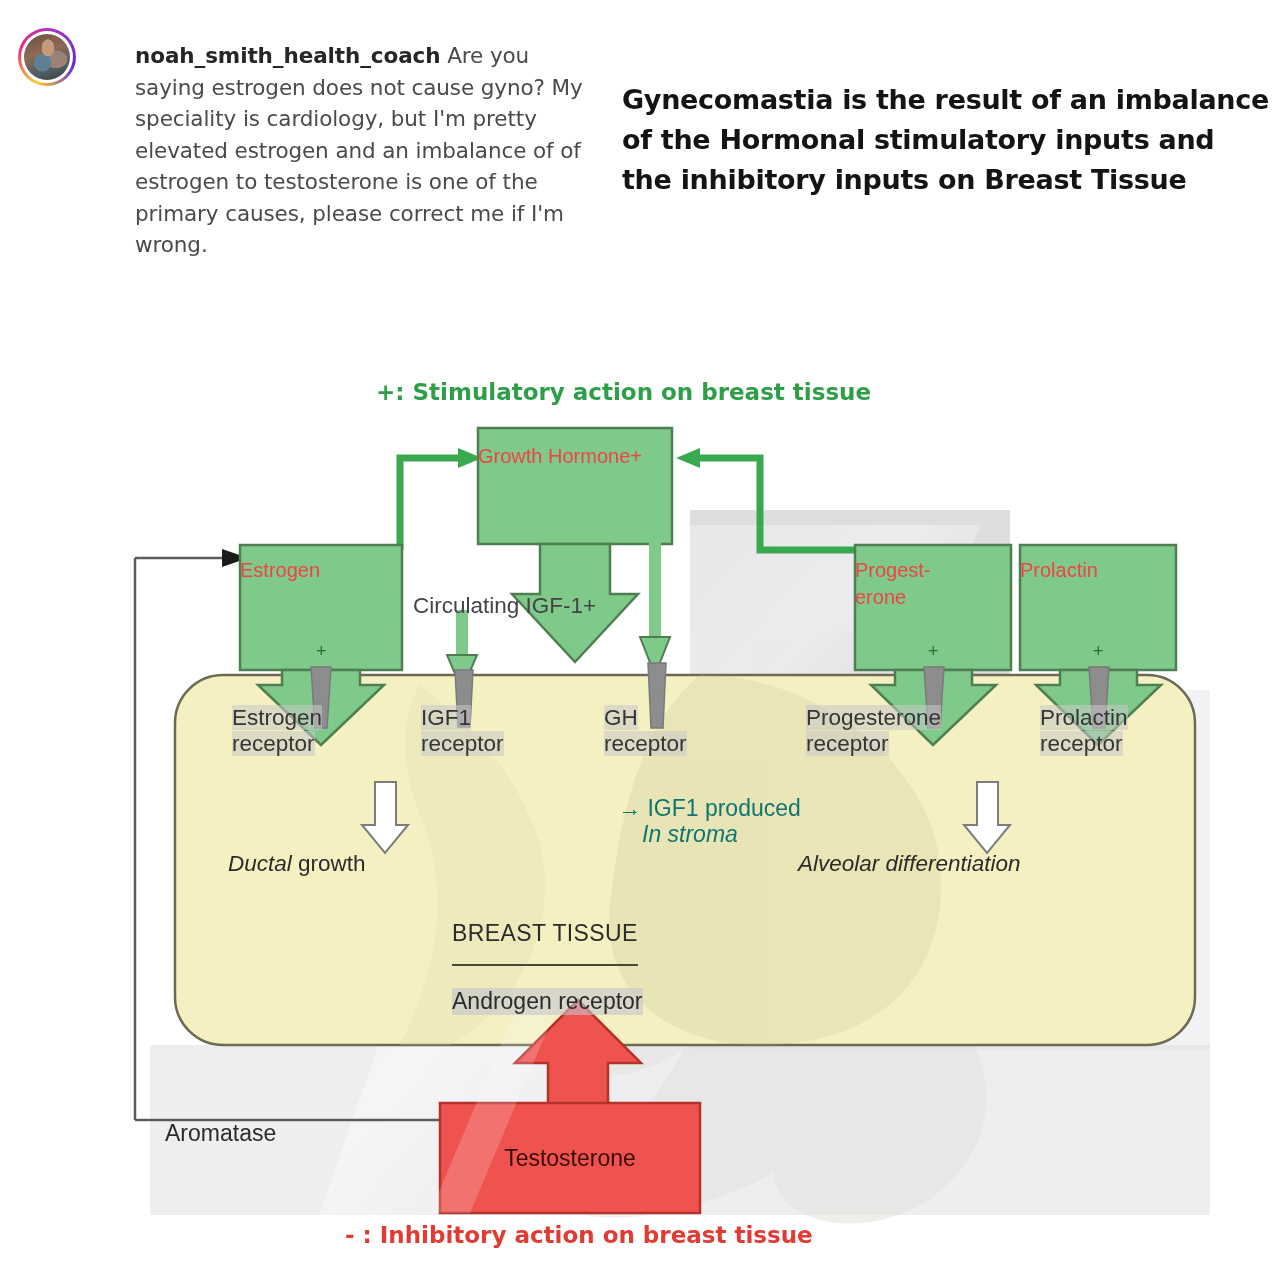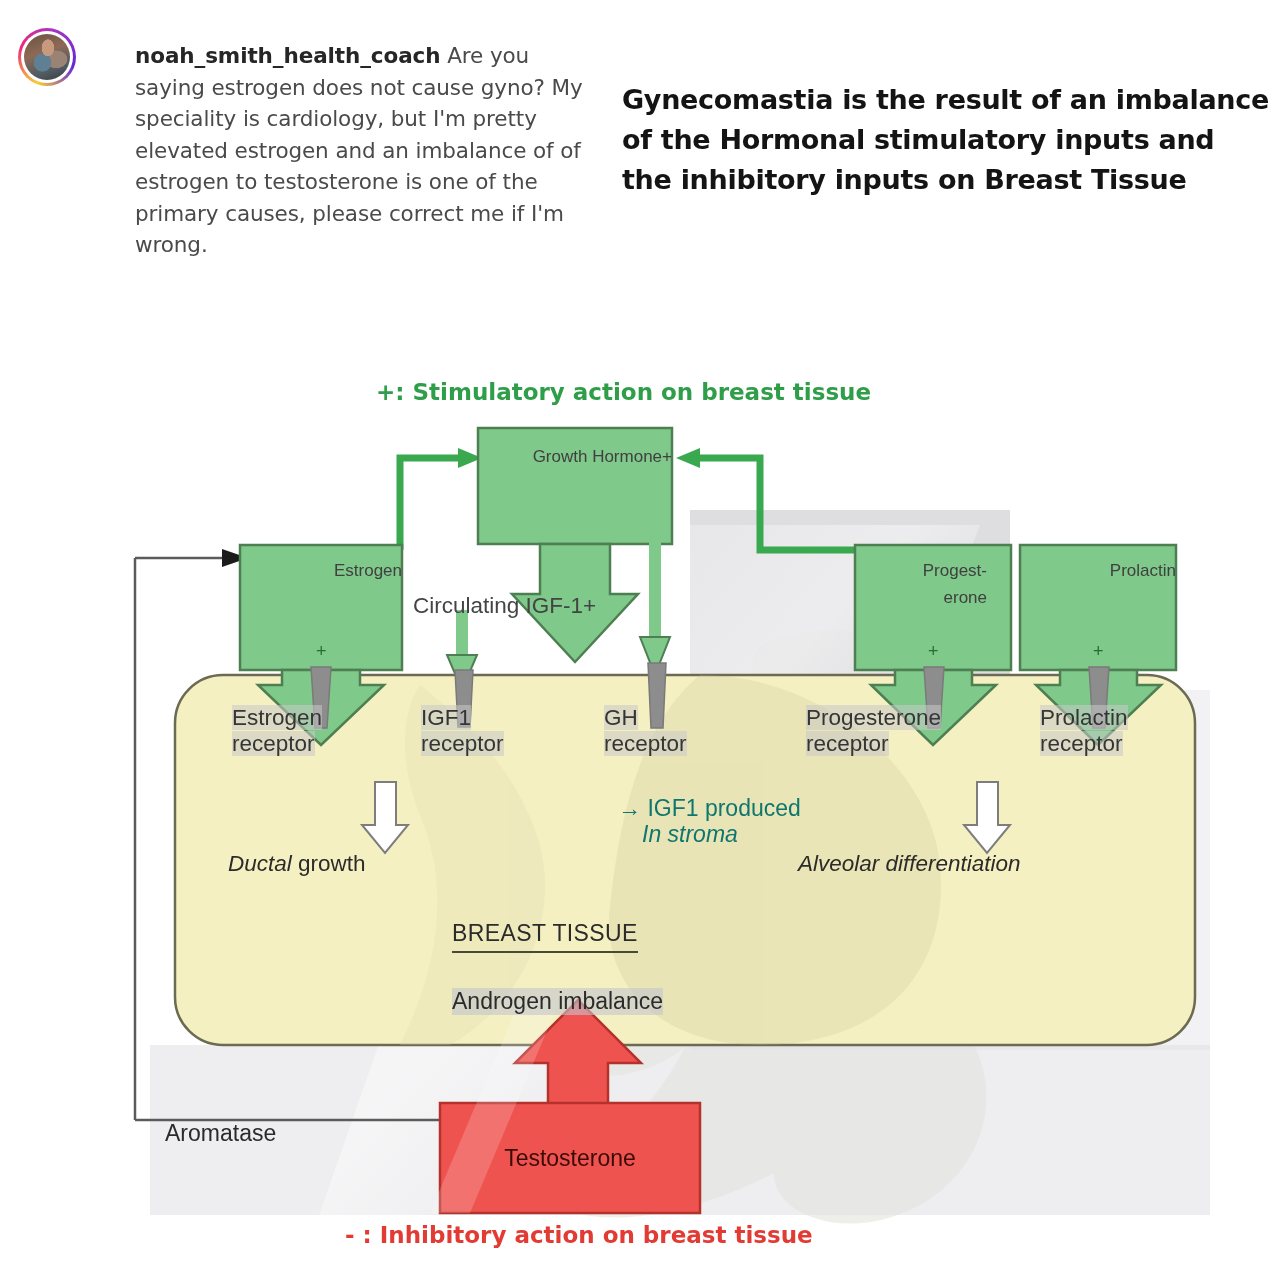--- a/index.html
+++ b/index.html
@@ -60,22 +60,22 @@
     font-size:23px;font-weight:bold;color:#2f9e49;
     font-family:"DejaVu Sans",sans-serif;white-space:nowrap;
   }
   .legend-bottom{
     position:absolute;left:345px;top:877px;
     font-size:23px;font-weight:bold;color:#e23b33;
     font-family:"DejaVu Sans",sans-serif;white-space:nowrap;
   }
 
   .hbox-label{
-    position:absolute;color:#404040;font-size:17px;line-height:27px;
-    text-align:right;font-family:"Liberation Sans",sans-serif;
+    position:absolute;color:#ef4444;font-size:20px;line-height:27px;
+    text-align:left;font-family:"Liberation Sans",sans-serif;
     pointer-events:none;
   }
   .red-label{
     position:absolute;color:#3a0b07;font-size:23px;
     font-family:"Liberation Sans",sans-serif;text-align:center;
   }
   .recept-label{
     position:absolute;font-size:22.5px;line-height:26px;color:#353535;
     font-family:"Liberation Sans",sans-serif;
   }
@@ -86,21 +86,21 @@
     margin-top:12px;
   }
   .italic-label{
     position:absolute;font-size:22.5px;color:#2b2b2b;font-style:italic;
     font-family:"Liberation Sans",sans-serif;
   }
   .italic-label b{font-style:italic;font-weight:normal;}
   .bt-title{
     position:absolute;font-size:23px;color:#2b2b2b;letter-spacing:0.4px;
     font-family:"Liberation Sans",sans-serif;
-    border-bottom:2px solid #4a4a34;padding-bottom:4px;
+    border-bottom:2px solid #4a4a34;padding-bottom:17px;
   }
   .ar-label{
     position:absolute;font-size:23px;color:#2b2b2b;
     font-family:"Liberation Sans",sans-serif;
     background:rgba(195,197,205,0.6);
   }
   .aromatase-label{
     position:absolute;font-size:23px;color:#2b2b2b;
     font-family:"Liberation Sans",sans-serif;
   }
@@ -254,18 +254,18 @@
   </div>
 
   <div class="italic-label" style="left:228px;top:506px;">
     <b>Ductal</b><span style="font-style:normal;"> growth</span>
   </div>
 
   <div class="italic-label" style="left:798px;top:506px;">Alveolar differentiation</div>
 
   <div class="bt-title" style="left:452px;top:575px;">BREAST TISSUE</div>
 
-  <div class="ar-label" style="left:452px;top:643px;">Androgen imbalance</div>
+  <div class="ar-label" style="left:452px;top:643px;">Androgen receptor</div>
 
   <div class="red-label" style="left:440px;top:800px;width:260px;">Testosterone</div>
 
   <div class="aromatase-label" style="left:165px;top:775px;">Aromatase</div>
 </div>
 
 </body></html>

